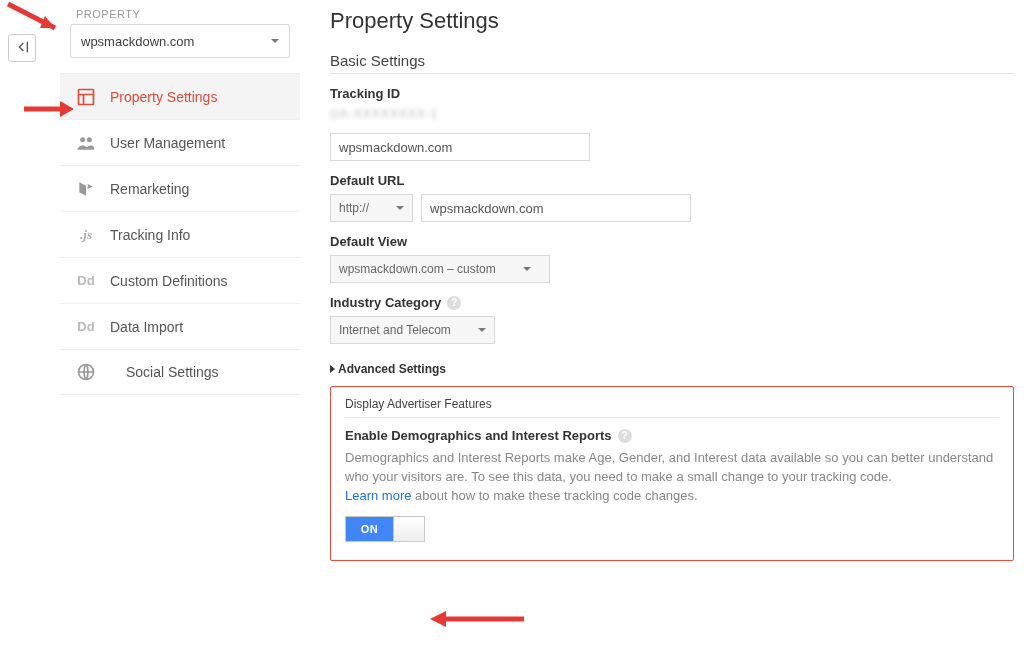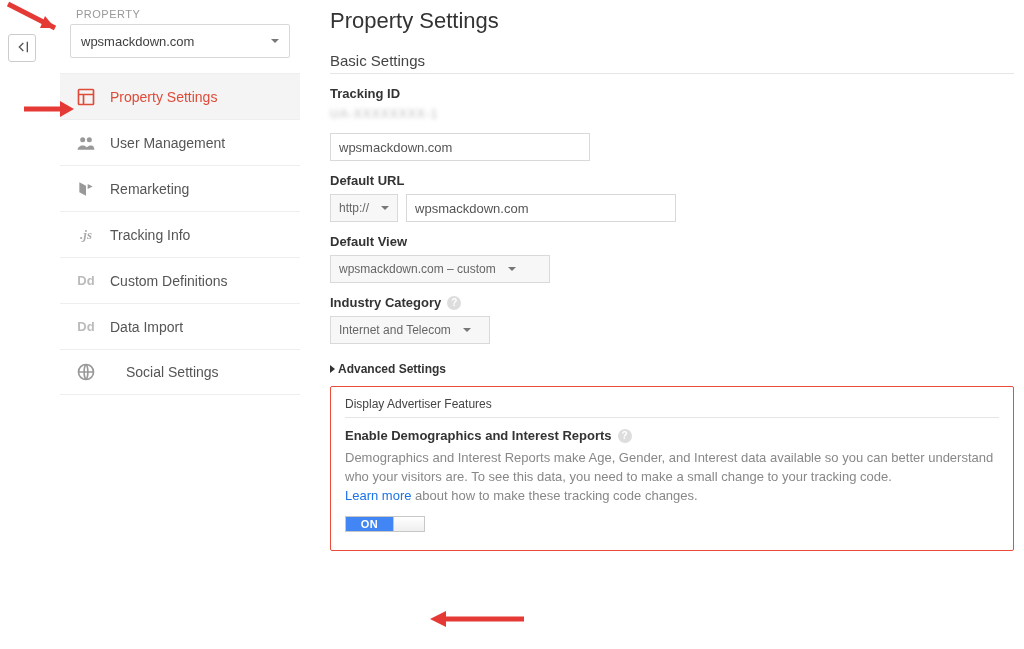--- a/index.html
+++ b/index.html
@@ -146,21 +146,21 @@
   .inline-row { display: flex; gap: 8px; align-items: stretch; }
   .small-select {
     height: 28px;
     border: 1px solid #d9d9d9;
     background: #f7f7f7;
     display: flex;
     align-items: center;
     padding: 0 8px;
     font-size: 12px;
     color: #666;
-    gap: 8px;
+    gap: 23px;
     cursor: pointer;
   }
   .wider-select { min-width: 220px; }
   .med-select { min-width: 160px; }
   .small-select .caret-down { margin-left: 4px; }
 
   .adv-settings {
     font-size: 12px;
     font-weight: bold;
     margin: 18px 0 10px 0;
@@ -189,21 +189,21 @@
     padding-bottom: 6px;
     margin: 0 0 10px 0;
     color: #444;
   }
   .desc { font-size: 13px; color: #888; line-height: 1.45; }
   .desc a { color: #1a73e8; text-decoration: none; }
 
   .toggle {
     margin-top: 10px;
     width: 80px;
-    height: 16px;
+    height: 26px;
     border: 1px solid #c7c7c7;
     display: flex;
     cursor: pointer;
     position: relative;
   }
   .toggle .on {
     flex: 0 0 60%;
     background: #4285f4;
     color: #fff;
     font-size: 11px;

